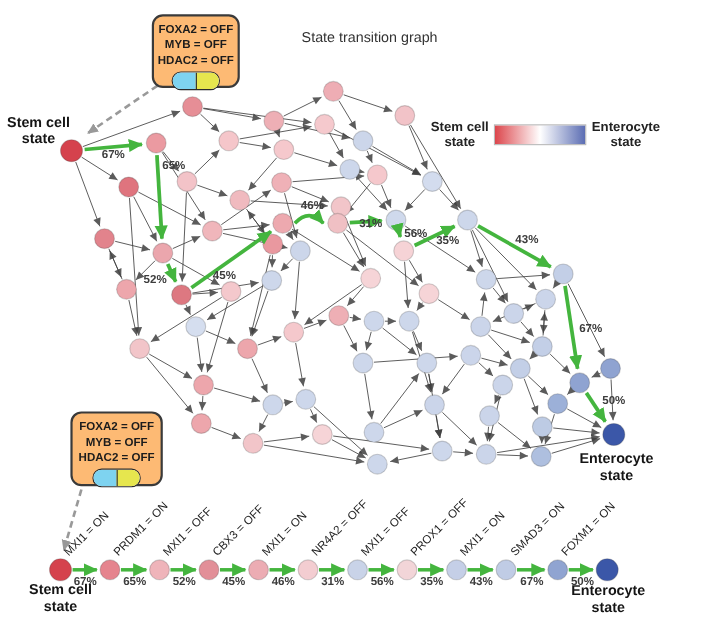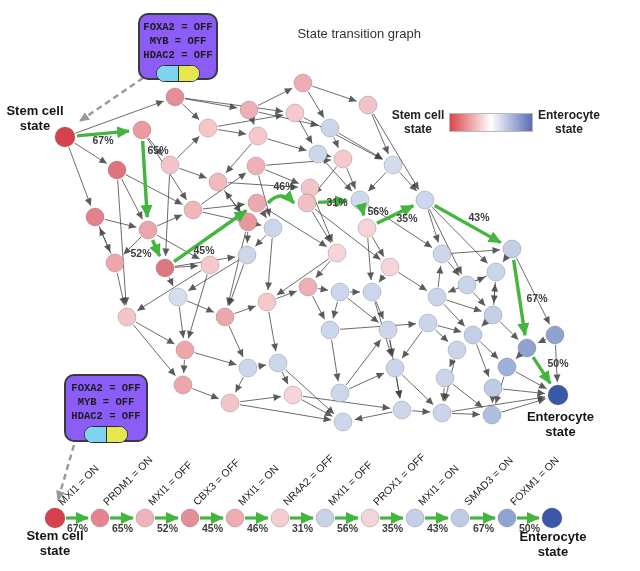--- a/index.html
+++ b/index.html
@@ -1,26 +1,26 @@
 <!DOCTYPE html>
 <html><head>
 <meta charset="utf-8">
 <style>
   html,body{margin:0;padding:0;background:#ffffff;}
   .stage{position:relative;width:640px;height:571px;background:#ffffff;
          font-family:"Liberation Sans",sans-serif;overflow:hidden;}
   .stage svg{position:absolute;left:0;top:0;}
   svg text{font-family:"Liberation Sans","DejaVu Sans",sans-serif;}
-  .fig-title{position:absolute;left:251px;top:26px;width:170px;text-align:right;
+  .fig-title{position:absolute;left:251px;top:26px;width:170px;text-align:center;
              font-size:13px;color:#333;}
   .state-label{position:absolute;text-align:center;font-weight:bold;font-size:13px;
                line-height:15px;color:#151515;}
-  .callout{position:absolute;background:#8b5cf6;border:2px solid #3a3a3a;border-radius:10px;
+  .callout{position:absolute;background:#fdba74;border:2px solid #3a3a3a;border-radius:10px;
            text-align:center;font-size:10.5px;font-weight:600;color:#1c1c1c;line-height:14px;
-           padding-top:5px;box-sizing:border-box;font-family:Liberation Mono, monospace;}
+           padding-top:5px;box-sizing:border-box;}
   .pill{position:relative;width:42px;height:15px;margin:3px auto 0;border:1.6px solid #2a2a2a;
         border-radius:9px;overflow:hidden;display:flex;background:#fff;}
   .pill-left{flex:1;}
   .pill-right{flex:1;border-left:1.6px solid #2a2a2a;}
   .legend-label{position:absolute;text-align:center;font-size:12px;font-weight:bold;
                 line-height:14px;color:#222;}
   .legend-bar{position:absolute;left:449px;top:113px;width:84px;height:19px;
               border:1px solid #b9b9b9;box-sizing:border-box;}
   .caption{position:absolute;left:235px;top:537px;width:170px;text-align:center;
            font-size:12px;color:#222;}

